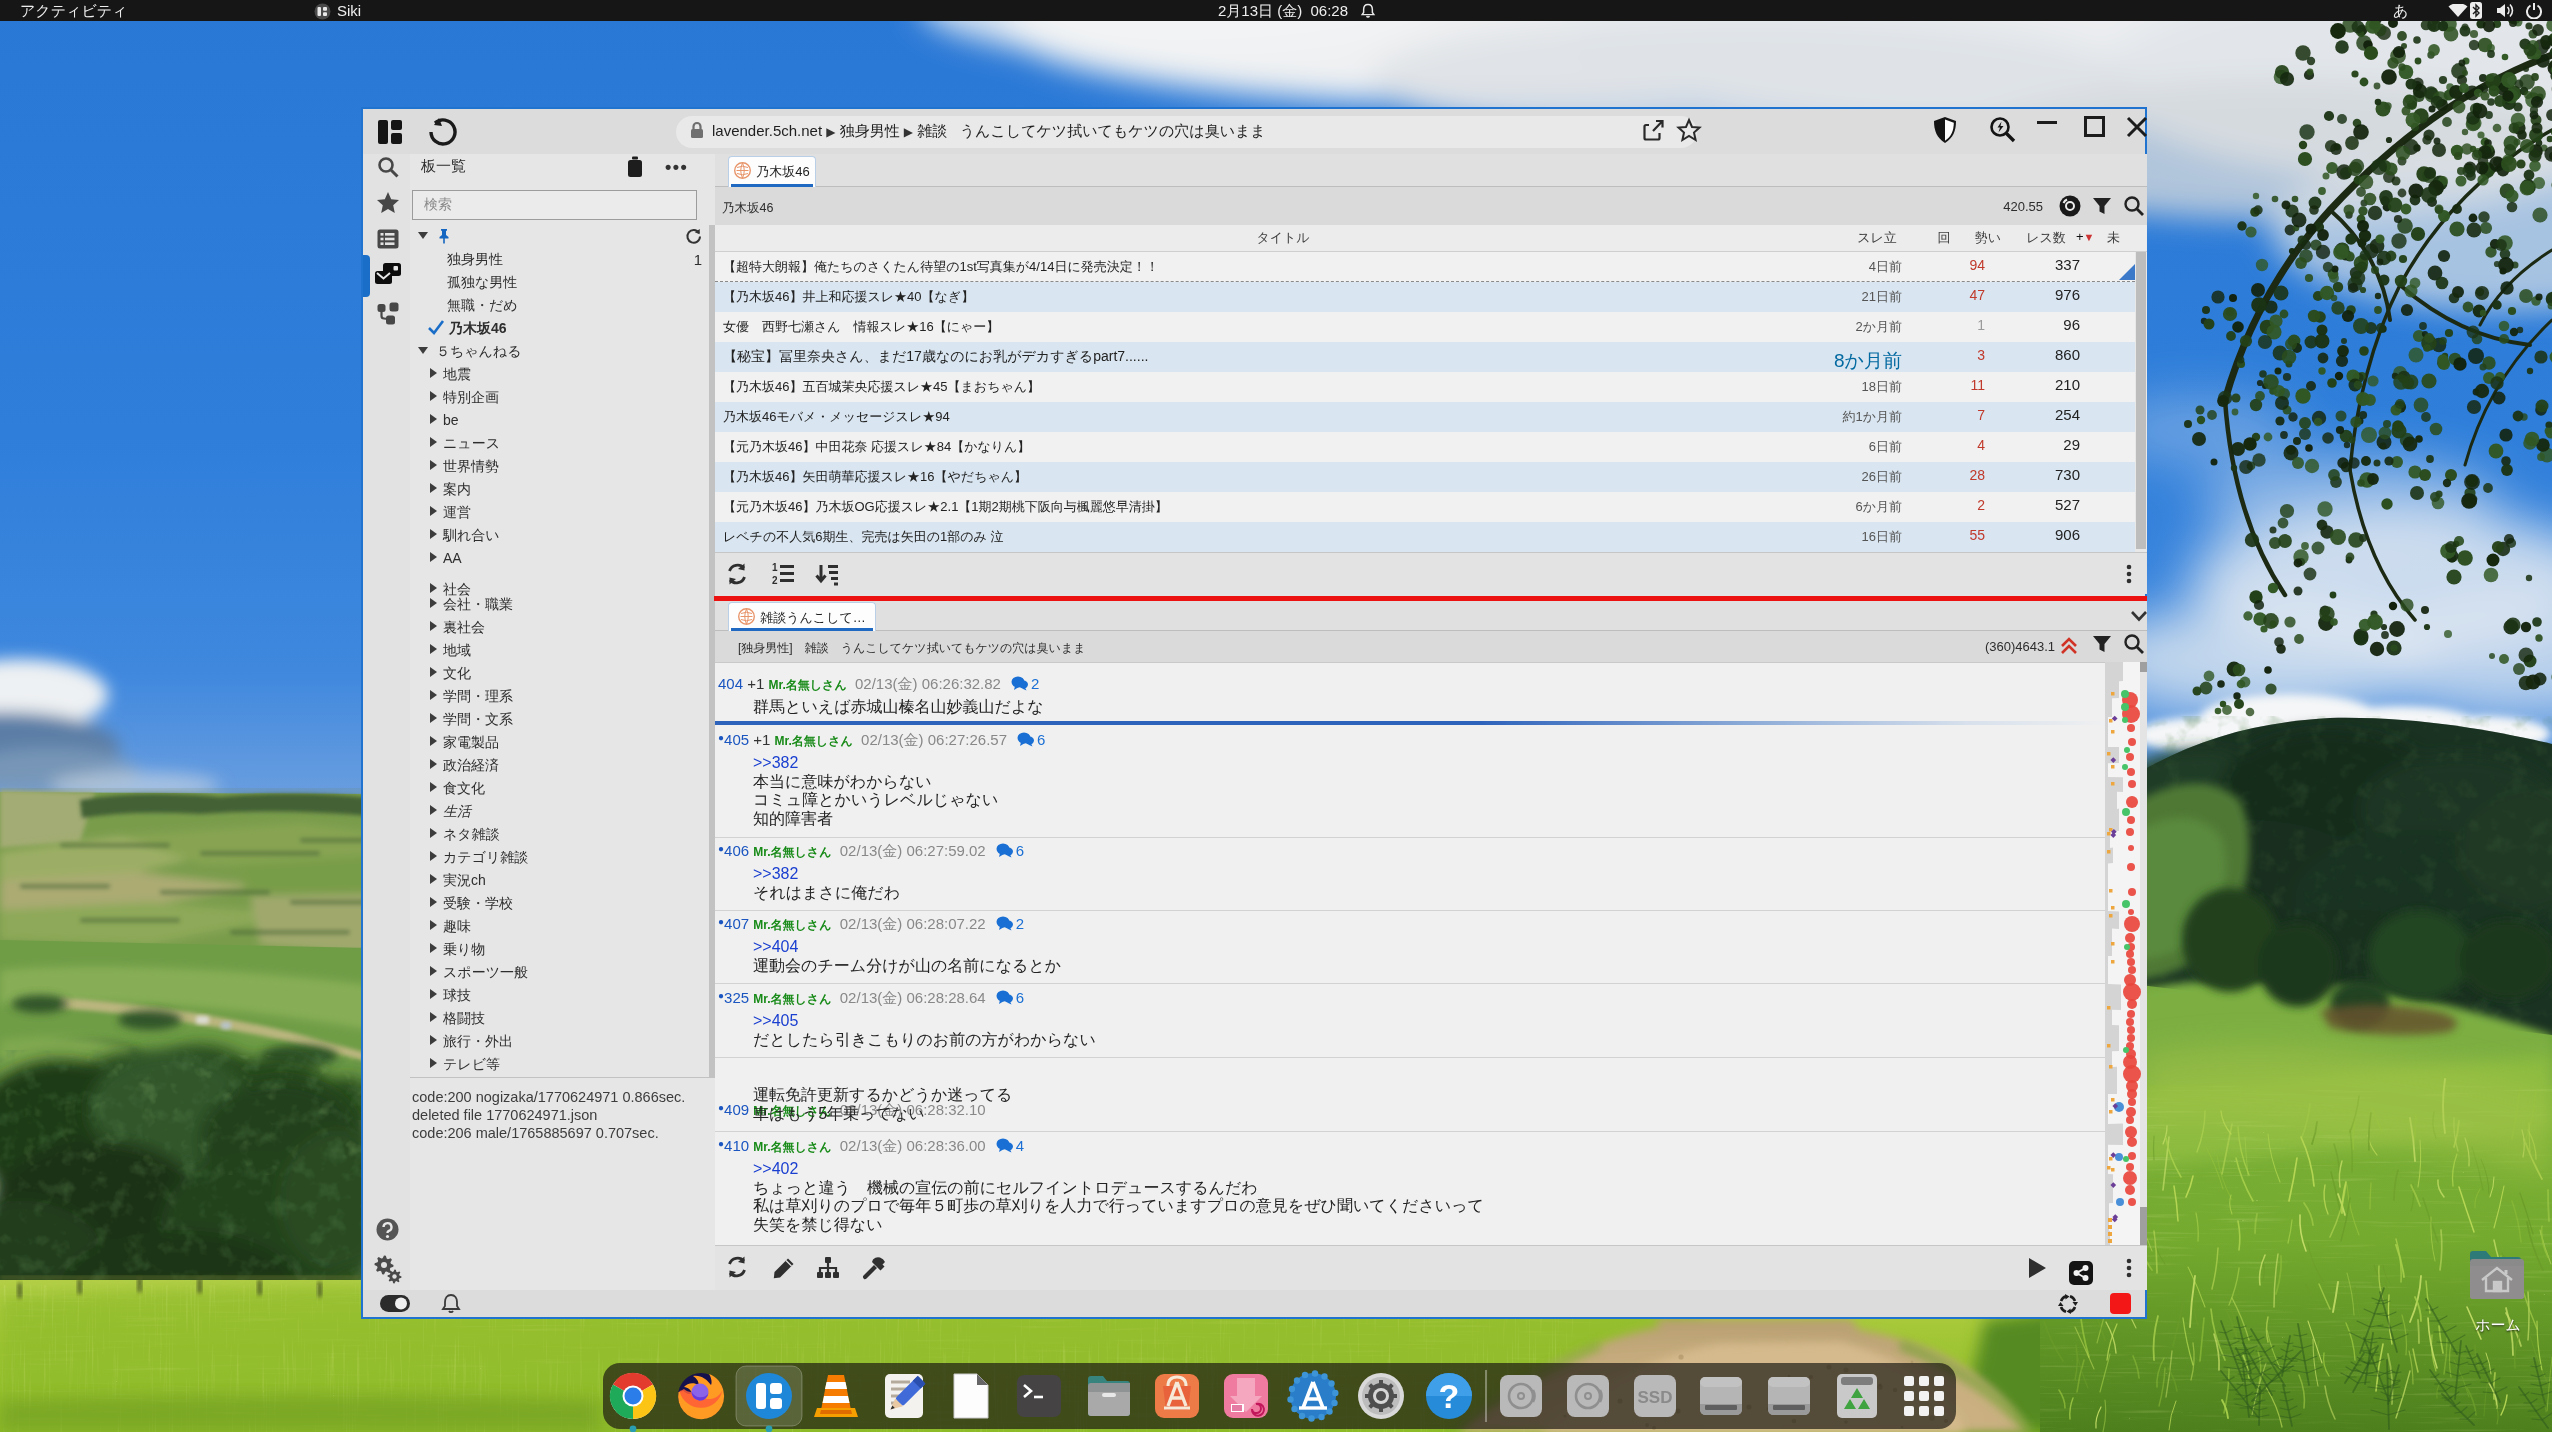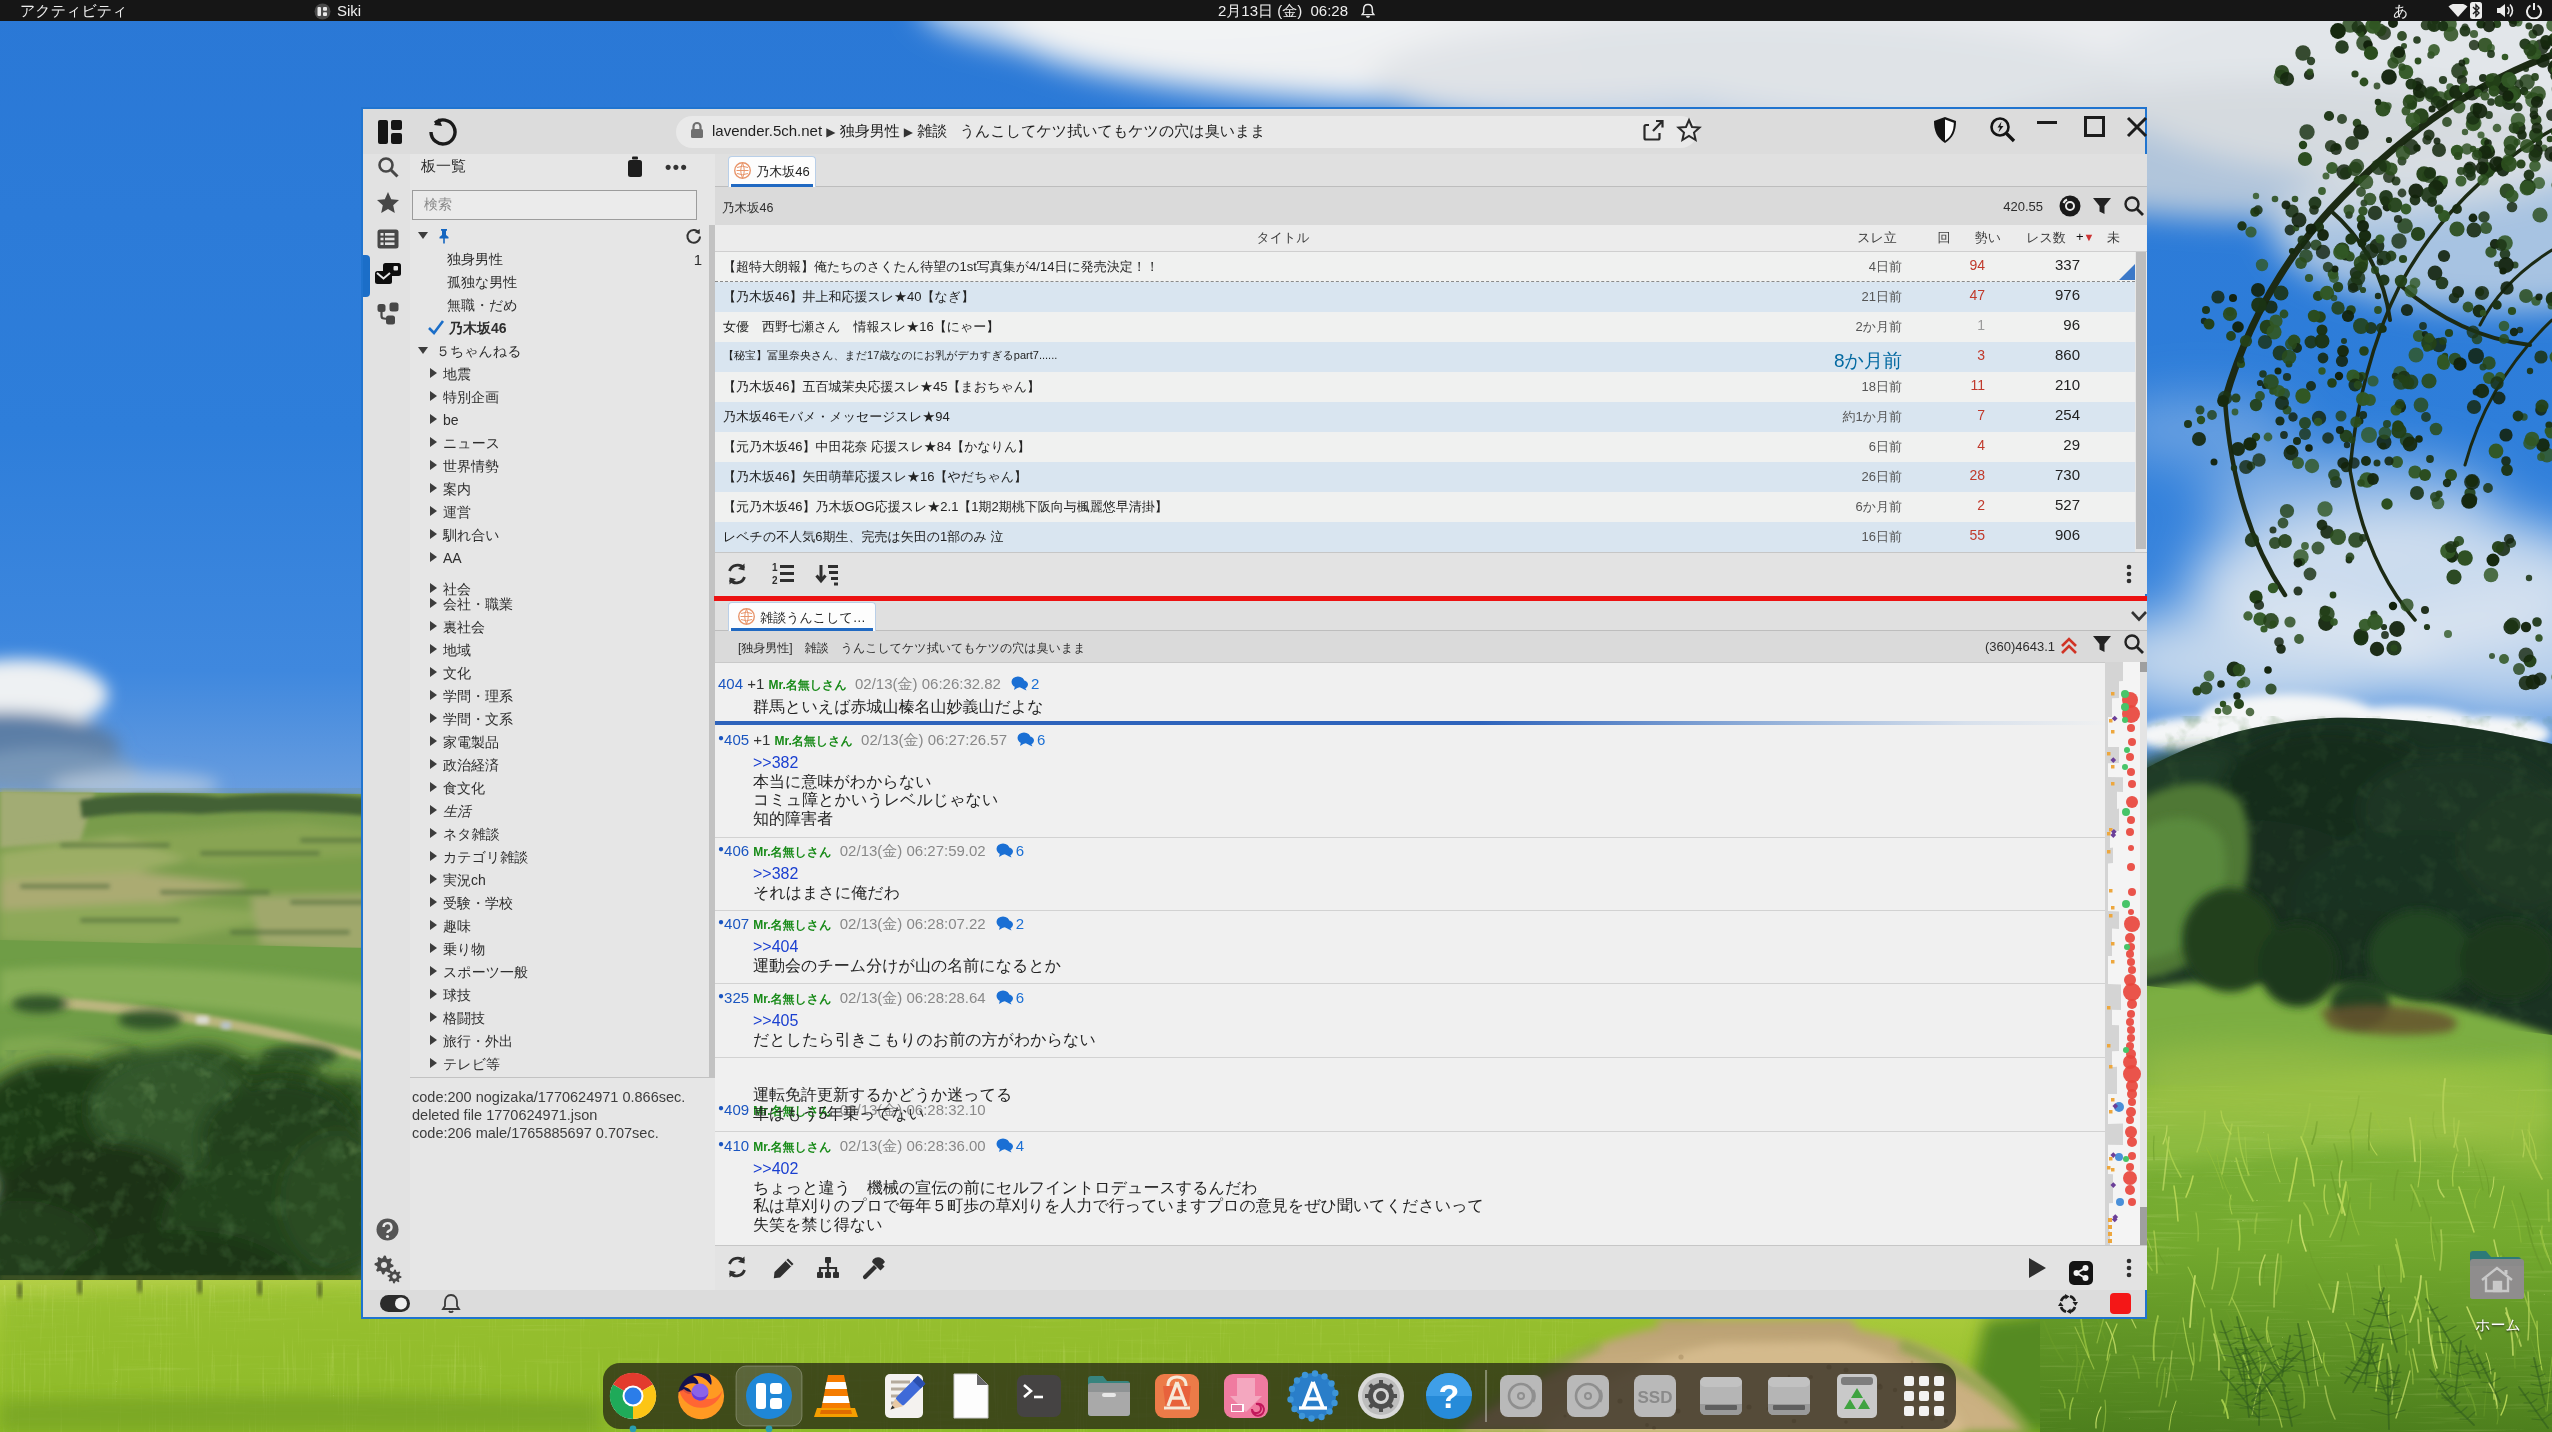--- a/index.html
+++ b/index.html
@@ -1581,21 +1581,21 @@
 <div class="abs" style="left:360px;top:179px;font-size:13px;color:#222;white-space:nowrap;">【乃木坂46】井上和応援スレ★40【なぎ】</div>
 <div class="abs" style="left:1419px;top:179px;width:120px;text-align:right;font-size:13px;color:#555;">21日前</div>
 <div class="abs" style="left:1552px;top:178px;width:70px;text-align:right;font-size:14px;color:#c0392b;">47</div>
 <div class="abs" style="left:1637px;top:177px;width:80px;text-align:right;font-size:15px;color:#222;">976</div>
 <div class="abs" style="left:352px;top:203px;width:1420px;height:30px;background:#f0f1f0;box-sizing:border-box;"></div>
 <div class="abs" style="left:360px;top:209px;font-size:13px;color:#222;white-space:nowrap;">女優　西野七瀬さん　情報スレ★16【にゃー】</div>
 <div class="abs" style="left:1419px;top:209px;width:120px;text-align:right;font-size:13px;color:#555;">2か月前</div>
 <div class="abs" style="left:1552px;top:208px;width:70px;text-align:right;font-size:14px;color:#9a9a9a;">1</div>
 <div class="abs" style="left:1637px;top:207px;width:80px;text-align:right;font-size:15px;color:#222;">96</div>
 <div class="abs" style="left:352px;top:233px;width:1420px;height:30px;background:#d9e5f0;box-sizing:border-box;"></div>
-<div class="abs" style="left:360px;top:239px;font-size:11px;color:#222;white-space:nowrap;">【秘宝】冨里奈央さん、まだ17歳なのにお乳がデカすぎるpart7......</div>
+<div class="abs" style="left:360px;top:239px;font-size:14px;color:#222;white-space:nowrap;">【秘宝】冨里奈央さん、まだ17歳なのにお乳がデカすぎるpart7......</div>
 <div class="abs" style="left:1419px;top:239px;width:120px;text-align:right;font-size:19px;color:#0369a1;">8か月前</div>
 <div class="abs" style="left:1552px;top:238px;width:70px;text-align:right;font-size:14px;color:#c0392b;">3</div>
 <div class="abs" style="left:1637px;top:237px;width:80px;text-align:right;font-size:15px;color:#222;">860</div>
 <div class="abs" style="left:352px;top:263px;width:1420px;height:30px;background:#f0f1f0;box-sizing:border-box;"></div>
 <div class="abs" style="left:360px;top:269px;font-size:13px;color:#222;white-space:nowrap;">【乃木坂46】五百城茉央応援スレ★45【まおちゃん】</div>
 <div class="abs" style="left:1419px;top:269px;width:120px;text-align:right;font-size:13px;color:#555;">18日前</div>
 <div class="abs" style="left:1552px;top:268px;width:70px;text-align:right;font-size:14px;color:#c0392b;">11</div>
 <div class="abs" style="left:1637px;top:267px;width:80px;text-align:right;font-size:15px;color:#222;">210</div>
 <div class="abs" style="left:352px;top:293px;width:1420px;height:30px;background:#d9e5f0;box-sizing:border-box;"></div>
 <div class="abs" style="left:360px;top:299px;font-size:13px;color:#222;white-space:nowrap;">乃木坂46モバメ・メッセージスレ★94</div>

